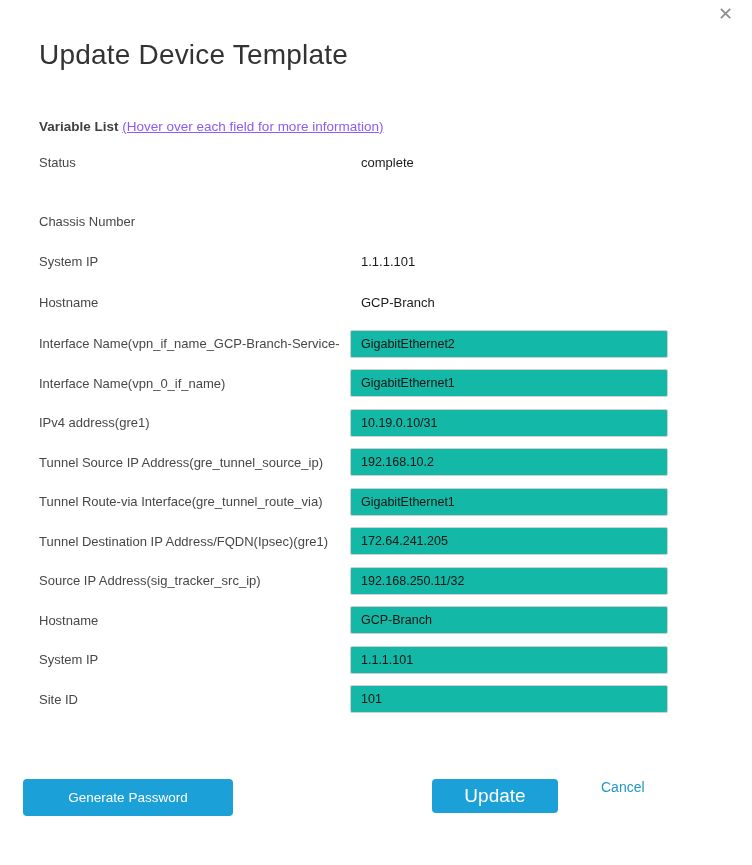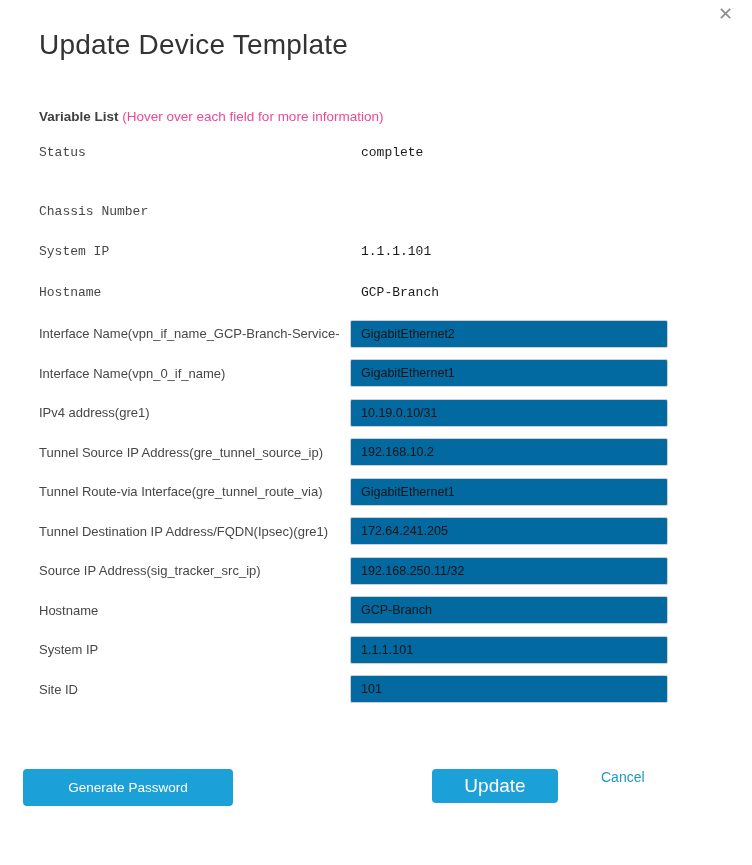--- a/index.html
+++ b/index.html
@@ -10,48 +10,48 @@
 
   .close-btn {
     position:absolute; top:3px; right:17px;
     font-size:18px; font-weight:300; color:#8f8f8f;
     cursor:pointer; line-height:1; padding:2px;
   }
 
   .content { padding-left:39px; padding-right:84px; }
 
   .dialog-title {
-    padding-top:28px;
+    padding-top:38px;
     font-size:28px; font-weight:300; color:#333333;
     letter-spacing:.2px; line-height:1.2;
   }
 
   .section-head { margin-top:47px; font-size:13.5px; line-height:16px; }
   .section-head .head-strong { font-weight:bold; color:#404040; }
-  .section-head .head-hint { font-weight:normal; color:#ec4899; }
+  .section-head .head-hint { font-weight:normal; color:#8b5cf6;text-decoration:underline; }
 
   
-  .srow { display:flex; align-items:flex-start;font-family:Liberation Mono, monospace; }
+  .srow { display:flex; align-items:flex-start; }
   .srow-label { flex:0 0 311px; font-size:13px; color:#474747; line-height:14px;
                 white-space:nowrap; overflow:hidden; }
   .srow-value { width:318px; padding-left:11px; font-size:13px; color:#1b1b1b; line-height:14px; }
   #static-rows .srow:nth-child(1) { margin-top:21px; }
   #static-rows .srow:nth-child(2) { margin-top:45px; }
   #static-rows .srow:nth-child(3) { margin-top:26px; }
   #static-rows .srow:nth-child(4) { margin-top:27px; }
 
   
   #input-rows { margin-top:20px; }
   .irow { display:flex; align-items:center; height:28px; margin-bottom:11.5px; }
   .irow-label { flex:0 0 311px; font-size:13px; color:#474747;
                 white-space:nowrap; overflow:hidden; }
   .irow-input {
     width:374px; height:28px;
     border:1px solid #cfcfcf; border-radius:2px;
-    background:#0369a1; color:#141414;
+    background:#14b8a6; color:#141414;
     font-family:"Liberation Sans","DejaVu Sans",sans-serif;
     font-size:12.5px; padding:0 10px; outline:none;
   }
 
   
   .footer { margin-top:66px; display:flex; align-items:flex-start; margin-left:-16px; }
   .btn {
     border:none; border-radius:4px;
     background:var(--accent,#1ba0d7); color:#ffffff;
     font-family:"Liberation Sans","DejaVu Sans",sans-serif;

